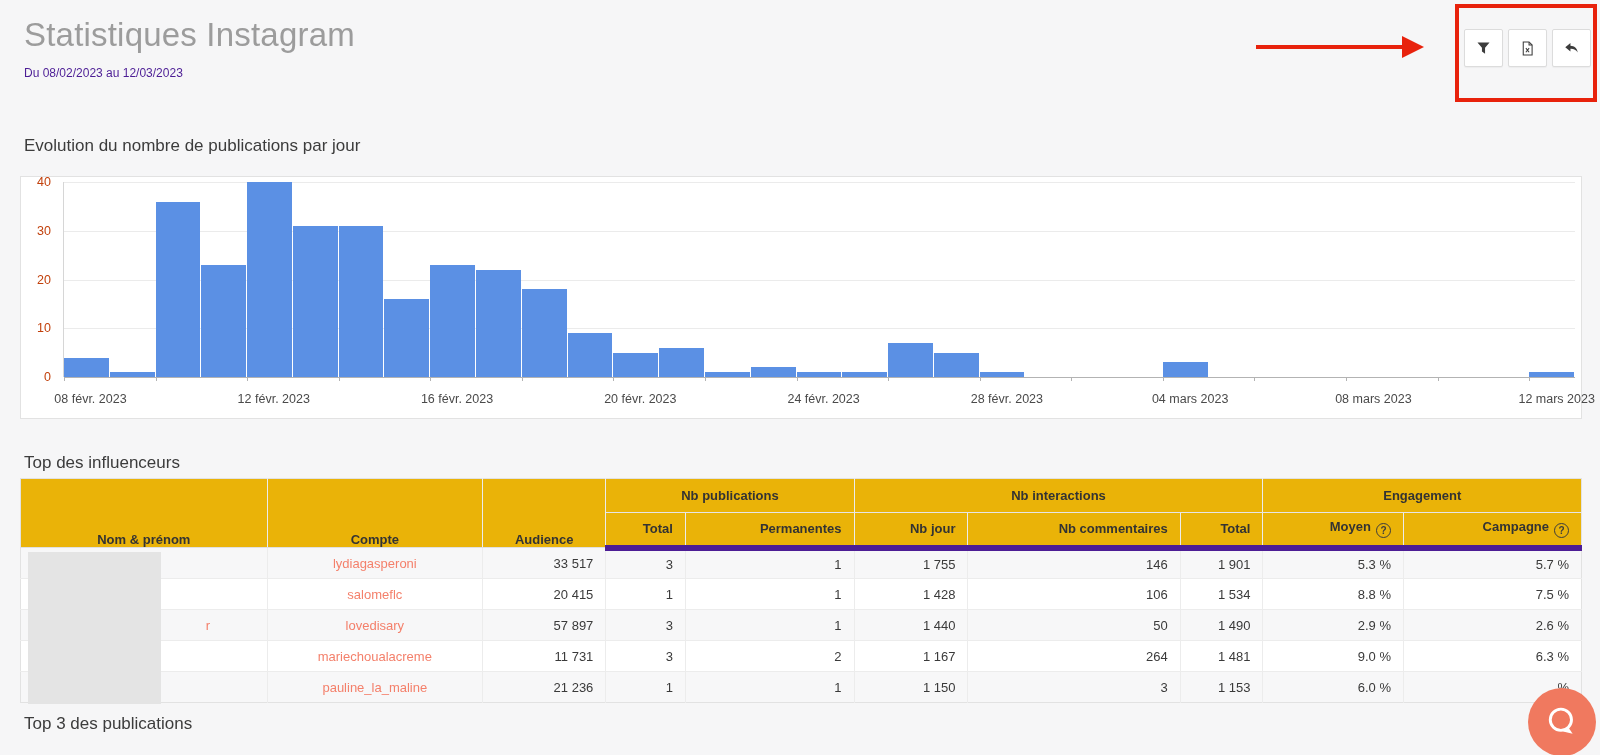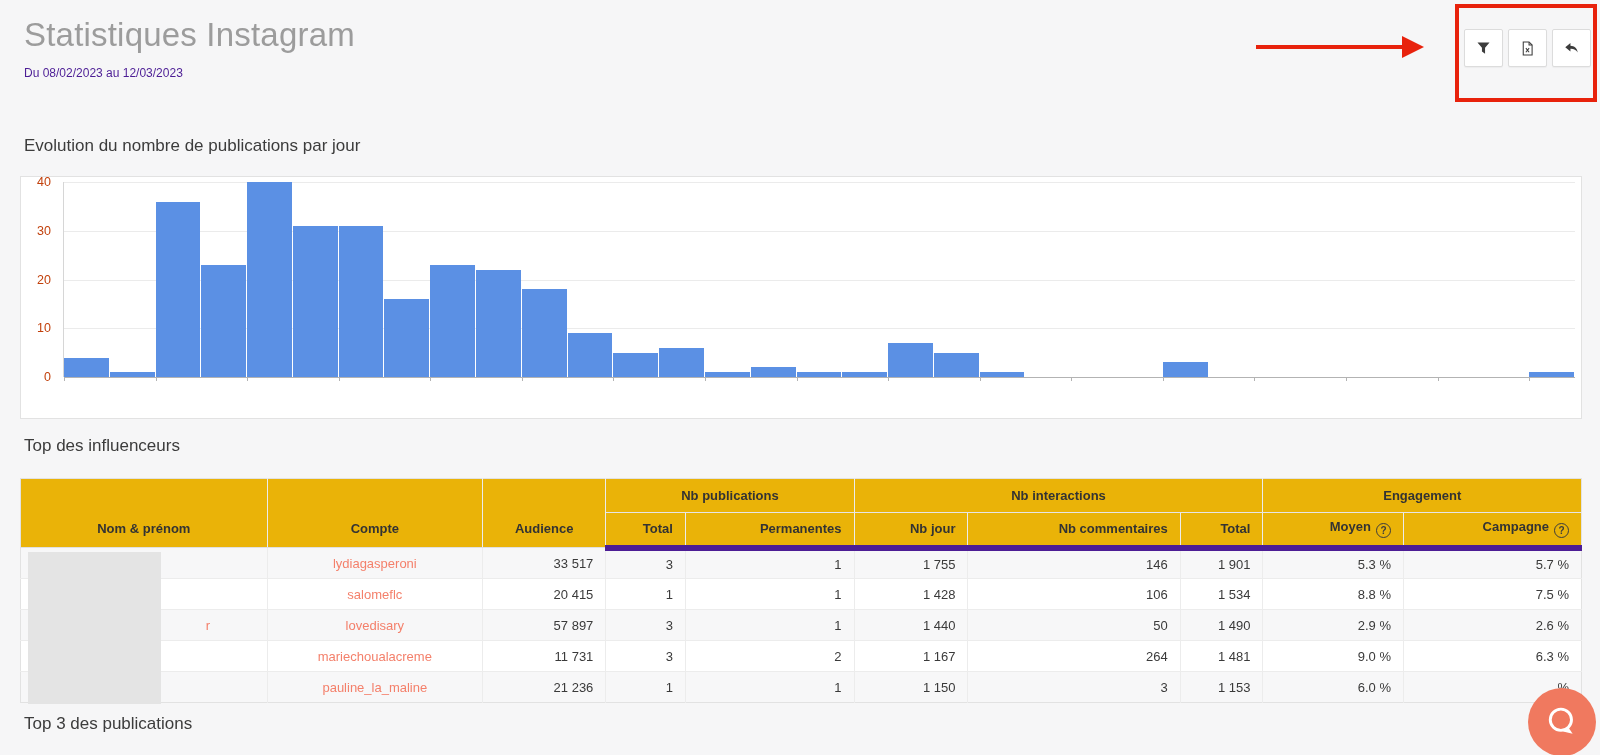--- a/index.html
+++ b/index.html
@@ -18,21 +18,21 @@
               display:flex; align-items:center; justify-content:center; cursor:pointer; box-shadow:0 1px 1px rgba(0,0,0,.04); }
   .tool-btn svg { width:17px; height:17px; }
   .anno-box { position:absolute; left:1455px; top:4px; width:142px; height:98px; border:4px solid #e8220c; }
   .anno-arrow-line { position:absolute; left:1256px; top:45px; width:148px; height:4px; background:#e8220c; }
   .anno-arrow-head { position:absolute; left:1402px; top:36px; width:0; height:0;
                      border-left:22px solid #e8220c; border-top:11px solid transparent; border-bottom:11px solid transparent; }
 
   
   .section-heading { position:absolute; left:24px; font-size:17px; color:#3c3c3c; font-weight:400; }
   #chart-heading { top:136px; }
-  #influencers-heading { top:436px; }
+  #influencers-heading { top:453px; }
   #publications-heading { top:714px; }
 
   
   .chart-panel { position:absolute; left:20px; top:176px; width:1562px; height:243px;
                  background:#fff; border:1px solid #e2e2e2; }
   .y-labels { position:absolute; left:0; top:5px; bottom:41px; width:36px; }
   .y-labels span { position:absolute; right:6px; transform:translateY(50%); font-size:12.5px; color:#c2410c; }
   .plot-region { position:absolute; left:42px; right:6px; top:5px; bottom:41px; border-left:1px solid #d6d6d6; }
   .gridline { position:absolute; left:0; right:0; height:1px; background:#ebebeb; }
   .baseline { position:absolute; left:0; right:0; bottom:-1px; height:1px; background:#b3b3b3; }
@@ -43,21 +43,21 @@
   .x-labels span { position:absolute; transform:translateX(-50%); font-size:12.5px; color:#4a4a4a; white-space:nowrap; }
 
   
   .table-wrap { position:absolute; left:20px; top:478px; width:1562px; }
   table { width:100%; border-collapse:collapse; background:#fff; border:1px solid #e2e2e2; table-layout:fixed; font-size:13px; }
   th, td { border-right:1px solid #ececec; padding:0 12px; overflow:hidden; white-space:nowrap; }
   th:last-child, td:last-child { border-right:none; }
   thead th { font-weight:700; color:#333; background:#eab308; }
   .group-row th { height:34px; text-align:center; border-bottom:1px solid #e6e6e6; }
   .sub-row th { height:35px; }
-  th.rspan { vertical-align:bottom; padding-bottom:11px; border-bottom:1px solid #e0e0e0; }
+  th.rspan { vertical-align:bottom; padding-bottom:0; border-bottom:1px solid #e0e0e0; }
   .sub-row th { border-bottom:6px solid #4c1d95; }
   tbody td { height:31px; color:#3a3a3a; }
   tbody tr { border-top:1px solid #ececec; }
   tbody tr:nth-child(odd) td { background:#f7f7f8; }
   .al { text-align:center; } .ar { text-align:right; }
   .account { color:#f4806b; cursor:pointer; }
   .q-icon { display:inline-flex; width:15px; height:15px; border:1.4px solid #3c3c3c; border-radius:50%;
             align-items:center; justify-content:center; font-size:10px; font-weight:700; color:#3c3c3c;
             margin-left:5px; vertical-align:-3px; }
   .redaction { position:absolute; left:8px; top:74px; width:133px; height:152px; background:#e4e4e4; z-index:3; }
@@ -157,20 +157,31 @@
       <div class="tick" style="left: 42.4242%;"></div>
       <div class="tick" style="left: 48.4848%;"></div>
       <div class="tick" style="left: 54.5455%;"></div>
       <div class="tick" style="left: 60.6061%;"></div>
       <div class="tick" style="left: 66.6667%;"></div>
       <div class="tick" style="left: 72.7273%;"></div>
       <div class="tick" style="left: 78.7879%;"></div>
       <div class="tick" style="left: 84.8485%;"></div>
       <div class="tick" style="left: 90.9091%;"></div>
       <div class="tick" style="left: 96.9697%;"></div>
+    </div>
+  <div class="x-labels" id="x-labels">
+      <span style="left: 1.81818%;">08 févr. 2023</span>
+      <span style="left: 13.9394%;">12 févr. 2023</span>
+      <span style="left: 26.0606%;">16 févr. 2023</span>
+      <span style="left: 38.1818%;">20 févr. 2023</span>
+      <span style="left: 50.303%;">24 févr. 2023</span>
+      <span style="left: 62.4242%;">28 févr. 2023</span>
+      <span style="left: 74.5455%;">04 mars 2023</span>
+      <span style="left: 86.6667%;">08 mars 2023</span>
+      <span style="left: 98.7879%;">12 mars 2023</span>
     </div>
 </div>
 
 <div class="section-heading" id="influencers-heading">Top des influenceurs</div>
 <div class="table-wrap">
   <table id="inf-table">
     <colgroup id="cols">
         <col style="width: 15.8%;">
         <col style="width: 13.8%;">
         <col style="width: 7.9%;">

